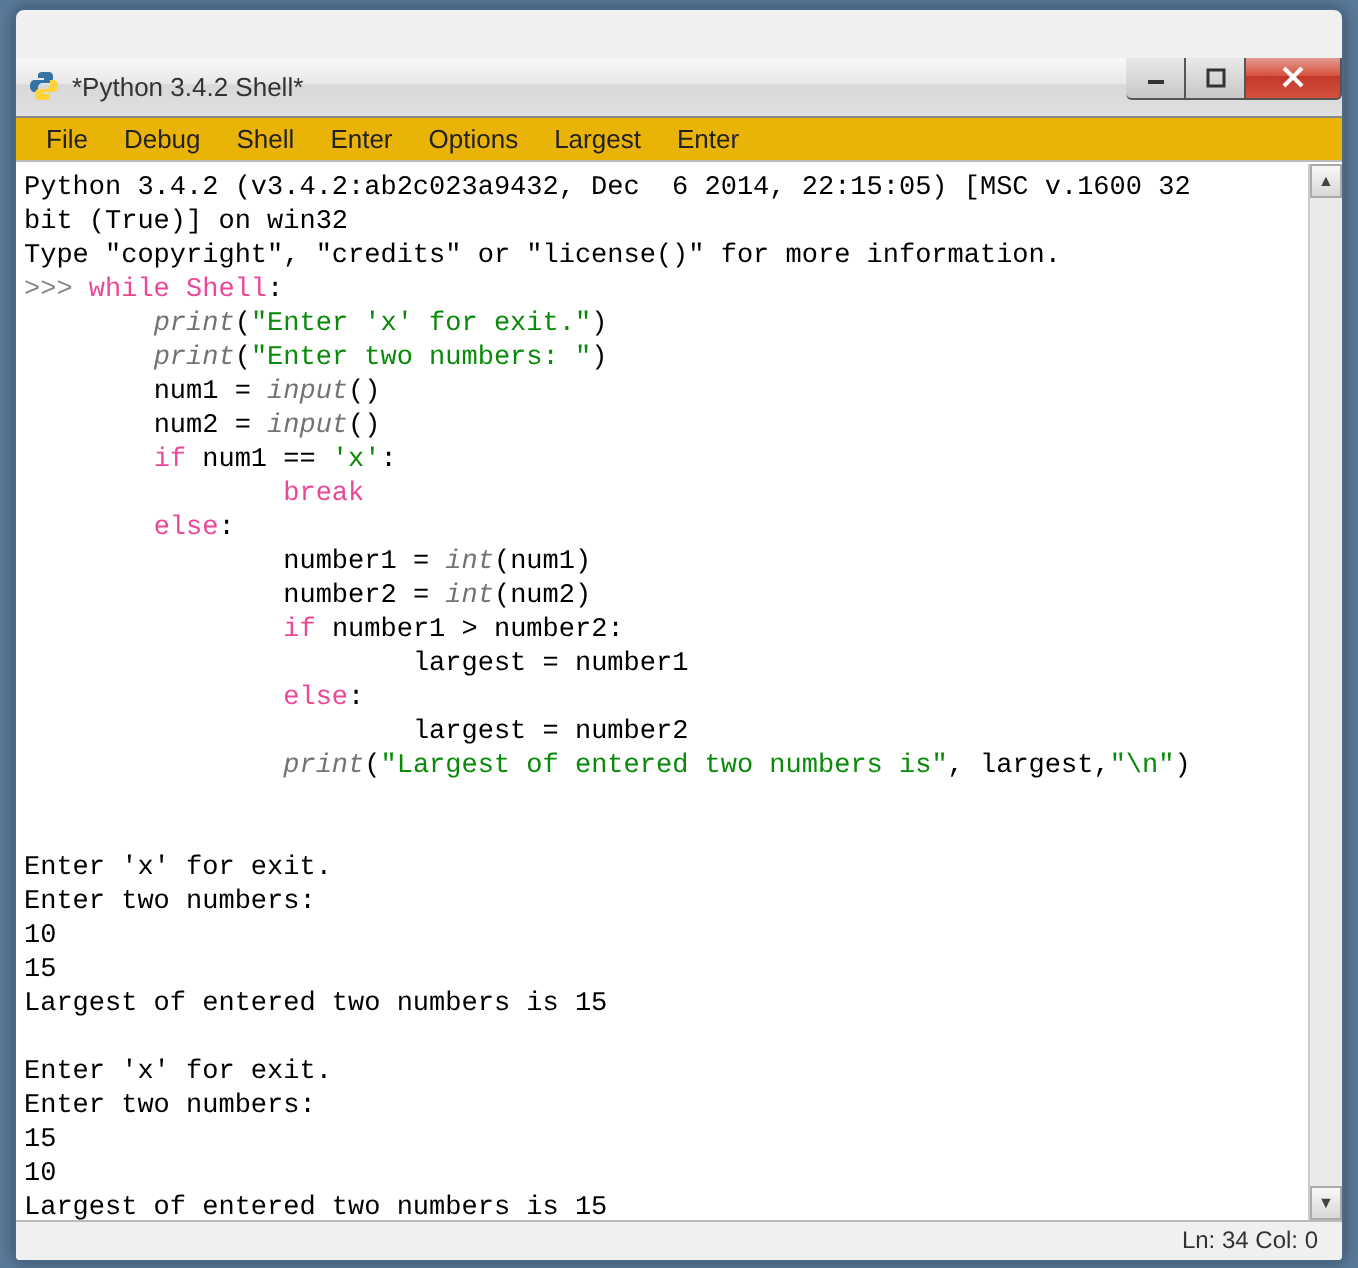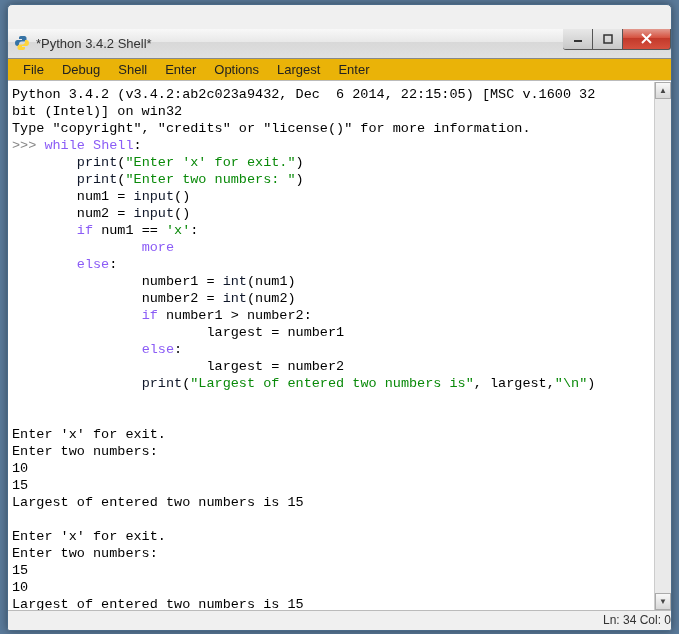--- a/index.html
+++ b/index.html
@@ -107,27 +107,27 @@
   font-size: 8px; color:#444;
 }
 .sb-track { flex:1; background:#eaeaea; }
 .statusbar {
   height: 20px;
   background: #f0f0f0;
   border-top: 1px solid #bbb;
   display: flex;
   justify-content: flex-end;
   align-items: center;
-  padding-right: 0;
+  padding-right: 12px;
   font-size: 12px;
   color: #333;
 }
-.tok-kw { color: #8b5cf6; }
+.tok-kw { color: #ec4899; }
 .tok-str { color: #0a8a0a; }
-.tok-bi { color: #0f172a; }
+.tok-bi { color: #737373; font-style: italic; }
 .tok-pr { color: #888; }
 </style>
 </head>
 <body>
 
 <div class="window">
 
   <div class="titlebar">
     <span class="app-icon">
       <svg width="16" height="16" viewBox="0 0 16 16">
@@ -161,29 +161,29 @@
     <span class="menu-item">Debug</span>
     <span class="menu-item">Shell</span>
     <span class="menu-item">Enter</span>
     <span class="menu-item">Options</span>
     <span class="menu-item">Largest</span>
     <span class="menu-item">Enter</span>
   </div>
 
   <div class="editor-wrap">
     <div class="editor"><span>Python 3.4.2 (v3.4.2:ab2c023a9432, Dec  6 2014, 22:15:05) [MSC v.1600 32</span>
-<span>bit (Intel)] on win32</span>
+<span>bit (True)] on win32</span>
 <span>Type "copyright", "credits" or "license()" for more information.</span>
 <span class="tok-pr">&gt;&gt;&gt; </span><span class="tok-kw">while</span> <span class="tok-kw">Shell</span><span>:</span>
 <span>        </span><span class="tok-bi">print</span><span>(</span><span class="tok-str">"Enter 'x' for exit."</span><span>)</span>
 <span>        </span><span class="tok-bi">print</span><span>(</span><span class="tok-str">"Enter two numbers: "</span><span>)</span>
 <span>        </span><span>num1</span><span> = </span><span class="tok-bi">input</span><span>(</span><span>)</span>
 <span>        </span><span>num2</span><span> = </span><span class="tok-bi">input</span><span>(</span><span>)</span>
 <span>        </span><span class="tok-kw">if</span> <span>num1</span><span> == </span><span class="tok-str">'x'</span><span>:</span>
-<span>                </span><span class="tok-kw">more</span>
+<span>                </span><span class="tok-kw">break</span>
 <span>        </span><span class="tok-kw">else</span><span>:</span>
 <span>                </span><span>number1</span><span> = </span><span class="tok-bi">int</span><span>(</span><span>num1</span><span>)</span>
 <span>                </span><span>number2</span><span> = </span><span class="tok-bi">int</span><span>(</span><span>num2</span><span>)</span>
 <span>                </span><span class="tok-kw">if</span> <span>number1</span><span> &gt; </span><span>number2</span><span>:</span>
 <span>                        </span><span>largest</span><span> = </span><span>number1</span>
 <span>                </span><span class="tok-kw">else</span><span>:</span>
 <span>                        </span><span>largest</span><span> = </span><span>number2</span>
 <span>                </span><span class="tok-bi">print</span><span>(</span><span class="tok-str">"Largest of entered two numbers is"</span><span>, </span><span>largest</span><span>,</span><span class="tok-str">"\n"</span><span>)</span>
 <span></span>
 <span></span>

